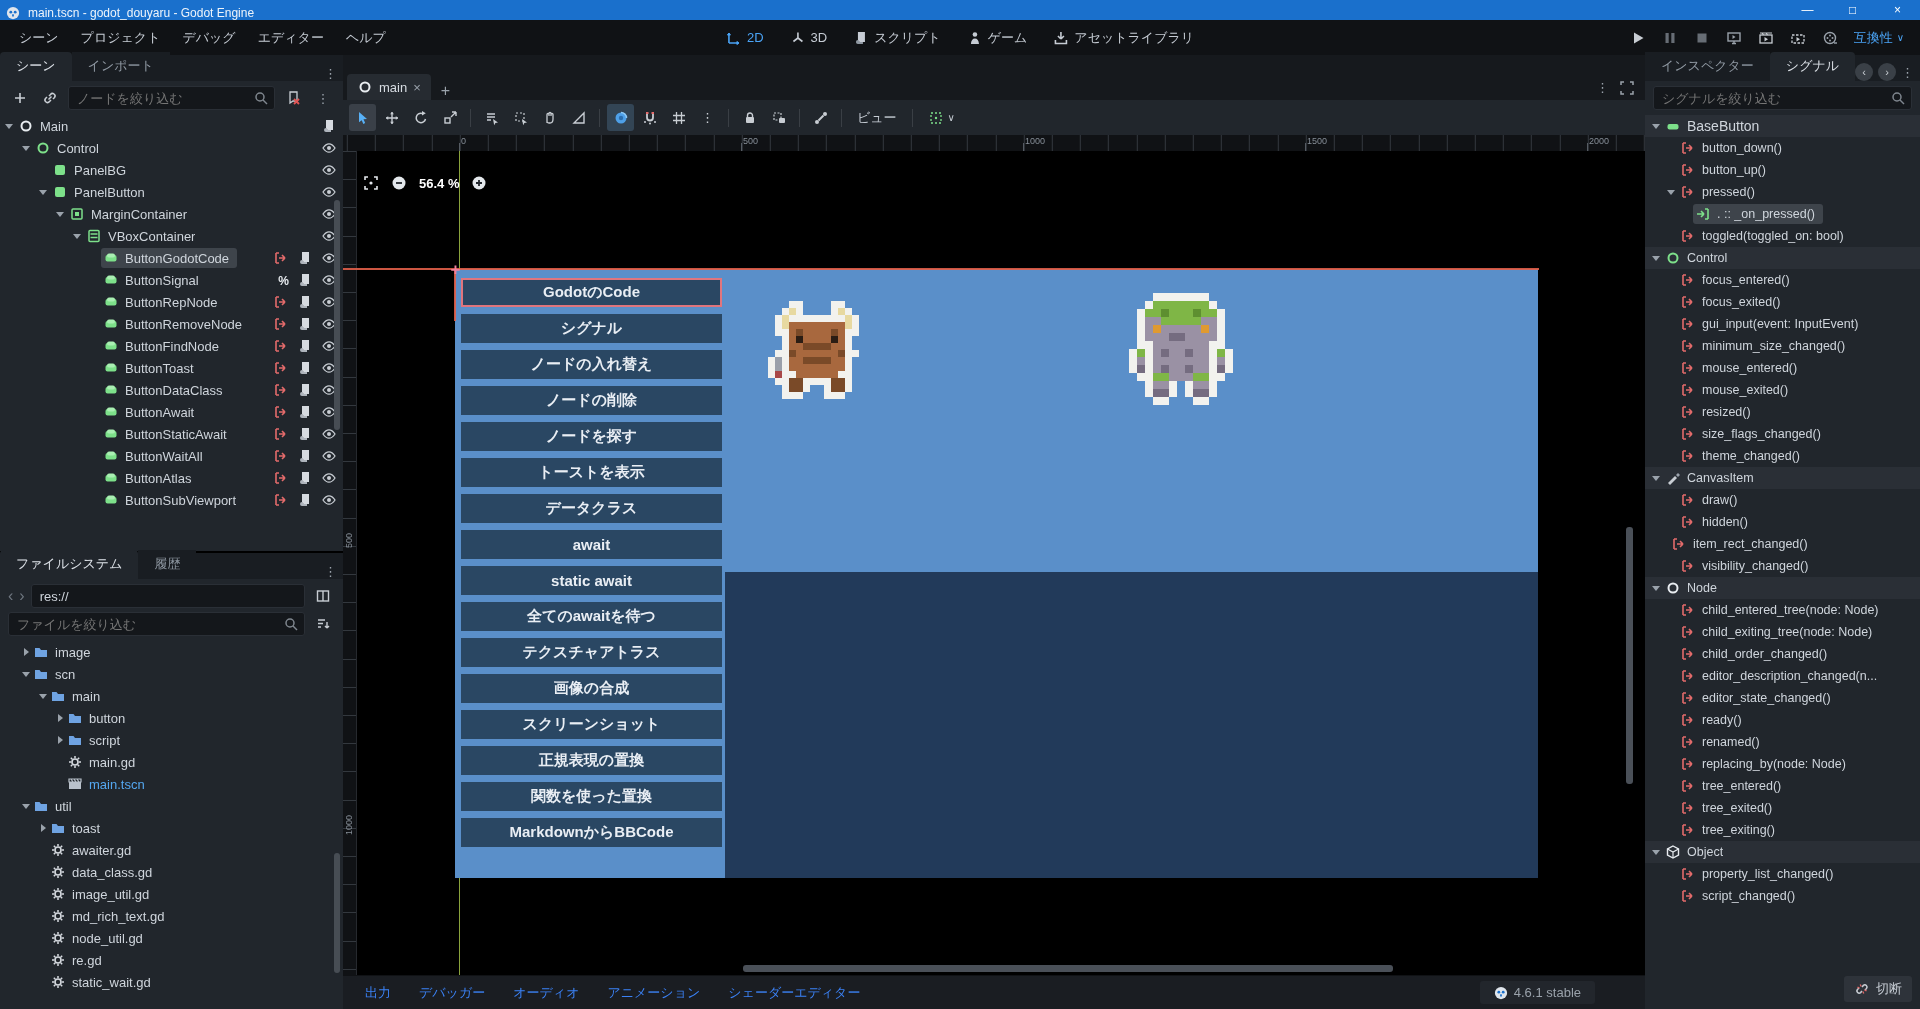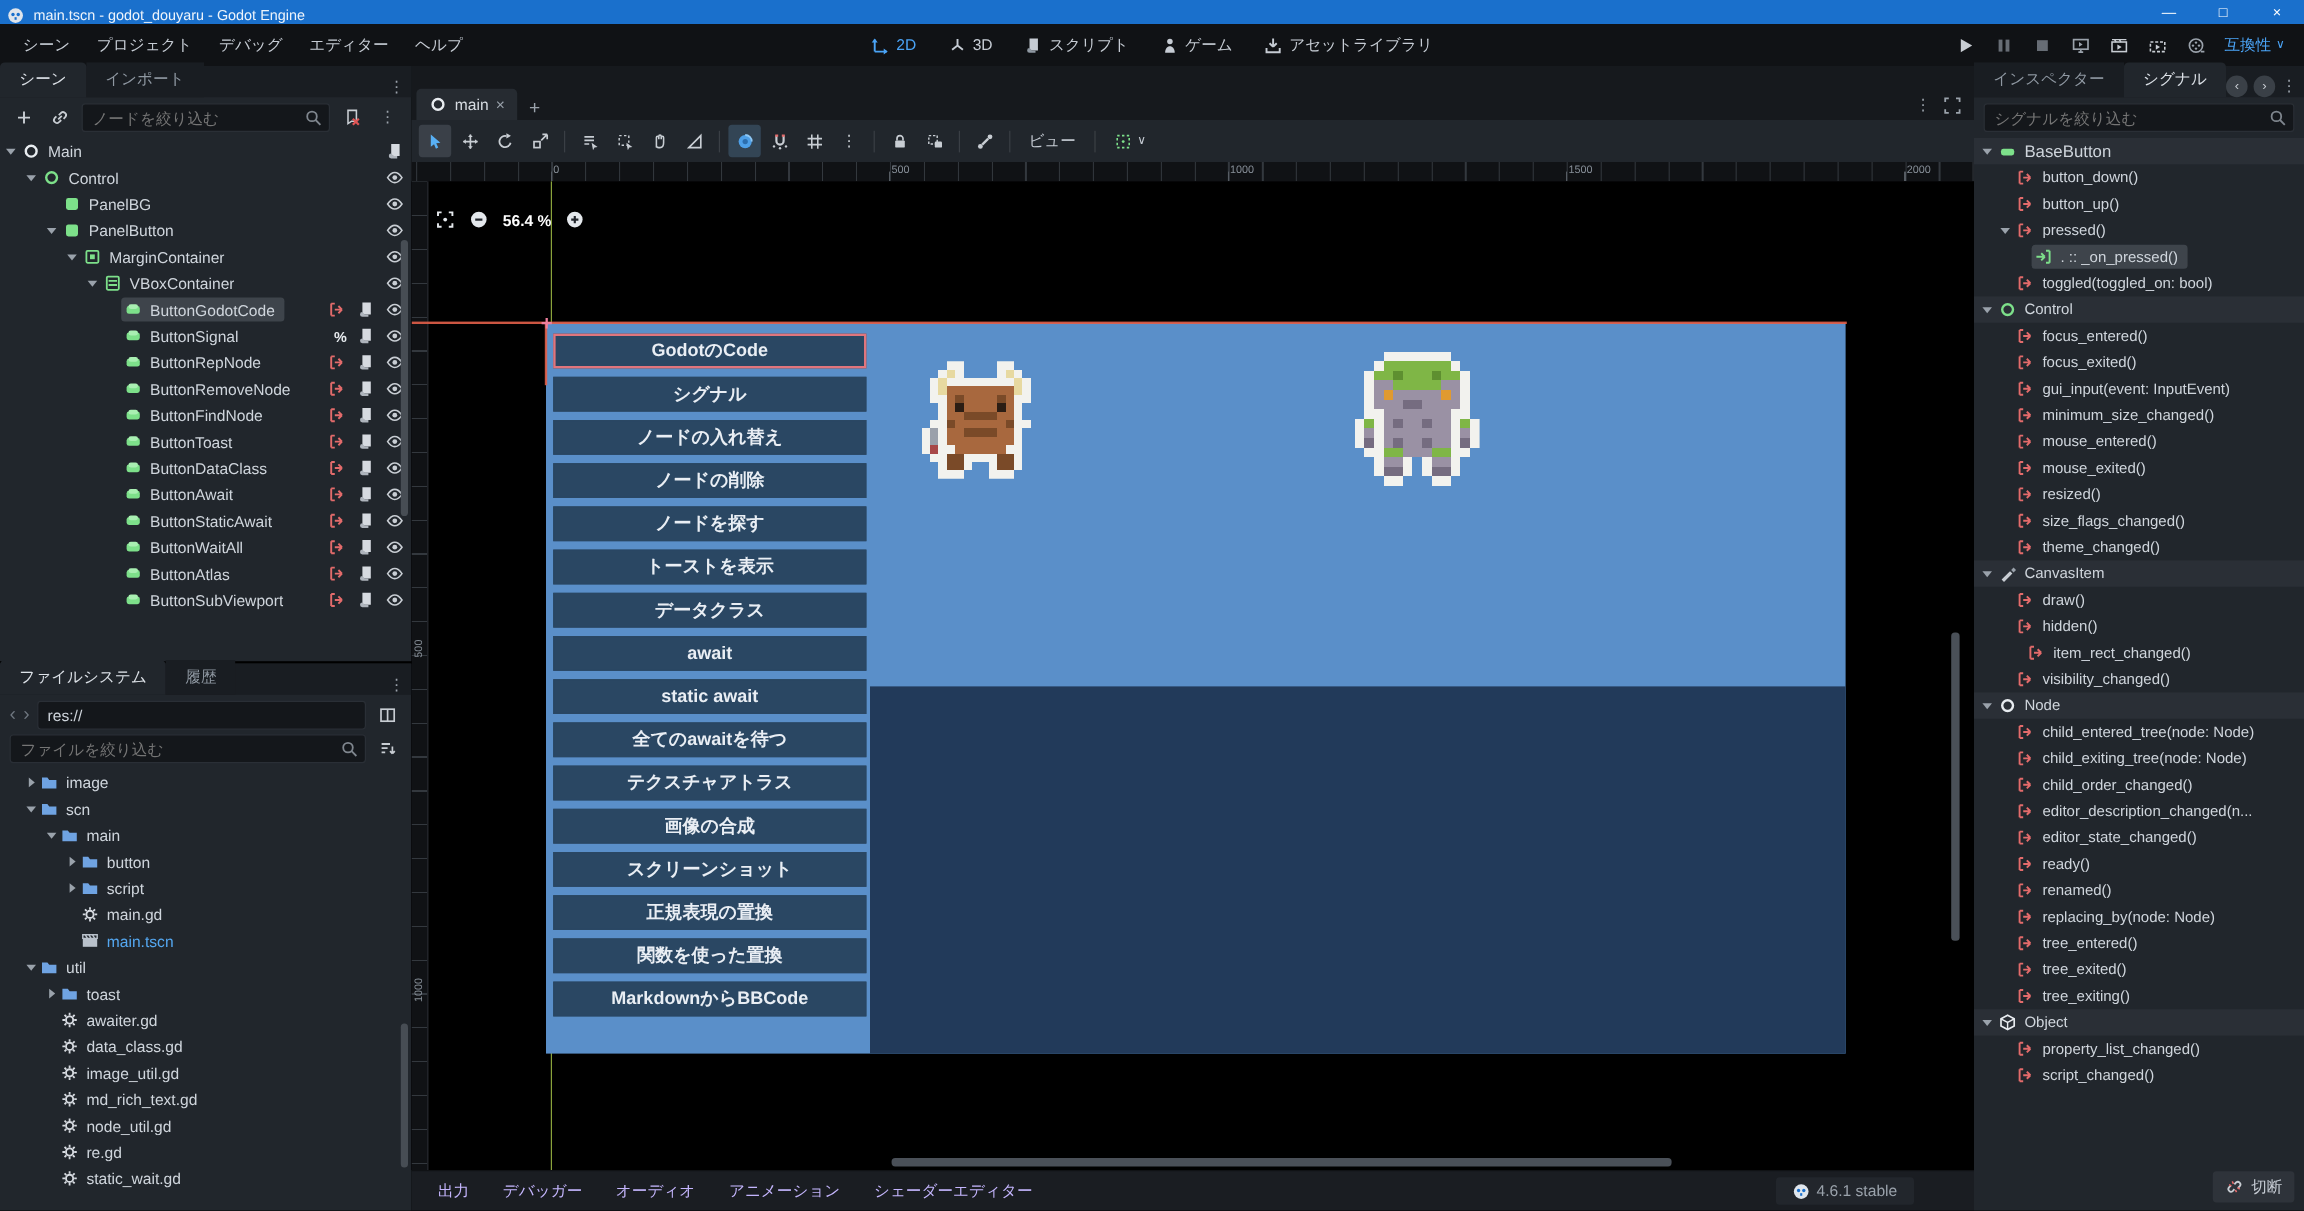--- a/index.html
+++ b/index.html
@@ -90,21 +90,21 @@
   .gbtn{height:29px;background:#2a4763;display:flex;align-items:center;justify-content:center;
         color:#e9eef4;font-weight:bold;font-size:15px;border:1px solid #2a4763;box-sizing:border-box;}
   .gbtn.sel{border:2px solid #e0757d;}
   .hsb{position:absolute;left:400px;bottom:3px;width:650px;height:7px;background:#4a5058;border-radius:3px;}
   .vsb{position:absolute;left:1283px;top:376px;width:7px;height:257px;background:#4a5058;border-radius:3px;}
   .zoomctl{position:absolute;left:20px;top:24px;display:flex;align-items:center;gap:12px;color:#e4e8ec;}
   .zoomlabel{font-size:13px;font-weight:bold;color:#fff;}
   
   .bottombar{left:343px;top:975px;width:1302px;height:34px;background:#1a1d22;display:flex;align-items:center;
              padding:0 10px;box-sizing:border-box;gap:4px;border-top:1px solid #101215;}
-  .bitem{padding:5px 12px;color:#c4b5fd;border-radius:3px;}
+  .bitem{padding:5px 12px;color:#3b82f6;border-radius:3px;}
   .version{margin-left:auto;margin-right:40px;display:flex;align-items:center;gap:6px;color:#9aa2ab;
            background:#22262c;padding:4px 14px;border-radius:3px;}
   
   .discbtn{position:absolute;right:8px;bottom:7px;display:flex;align-items:center;gap:6px;background:#2e333a;
            border-radius:3px;padding:4px 10px;color:#c6ccd4;}
   .navcirc{width:18px;height:18px;border-radius:50%;background:#3a4047;color:#c9ced4;display:flex;
            align-items:center;justify-content:center;font-size:11px;}
   svg{display:block;}
 </style>
 </head>
@@ -1748,21 +1748,21 @@
         <span class="lblwrap">
           <span style="flex: 0 0 auto;">
             <svg width="16" height="16" viewBox="0 0 16 16" fill="none">
               <path d="M3 3 v10 M3 3 h3 M3 13 h3" stroke="#e36b6b" stroke-width="1.6"></path>
               <path d="M6 8 H12 M12 8 l-3-3 M12 8 l-3 3" stroke="#e36b6b" stroke-width="1.6"></path>
             </svg>
           </span>
           <span class="lbl" style="font-size: 12.5px;">hidden()</span>
         </span>
       </div>
-      <div class="trow" style="padding-left: 30px;">
+      <div class="trow" style="padding-left: 12px;">
         <span class="chev "></span>
         <span class="lblwrap">
           <span style="flex: 0 0 auto;">
             <svg width="16" height="16" viewBox="0 0 16 16" fill="none">
               <path d="M3 3 v10 M3 3 h3 M3 13 h3" stroke="#e36b6b" stroke-width="1.6"></path>
               <path d="M6 8 H12 M12 8 l-3-3 M12 8 l-3 3" stroke="#e36b6b" stroke-width="1.6"></path>
             </svg>
           </span>
           <span class="lbl" style="font-size: 12.5px;">item_rect_changed()</span>
         </span>

